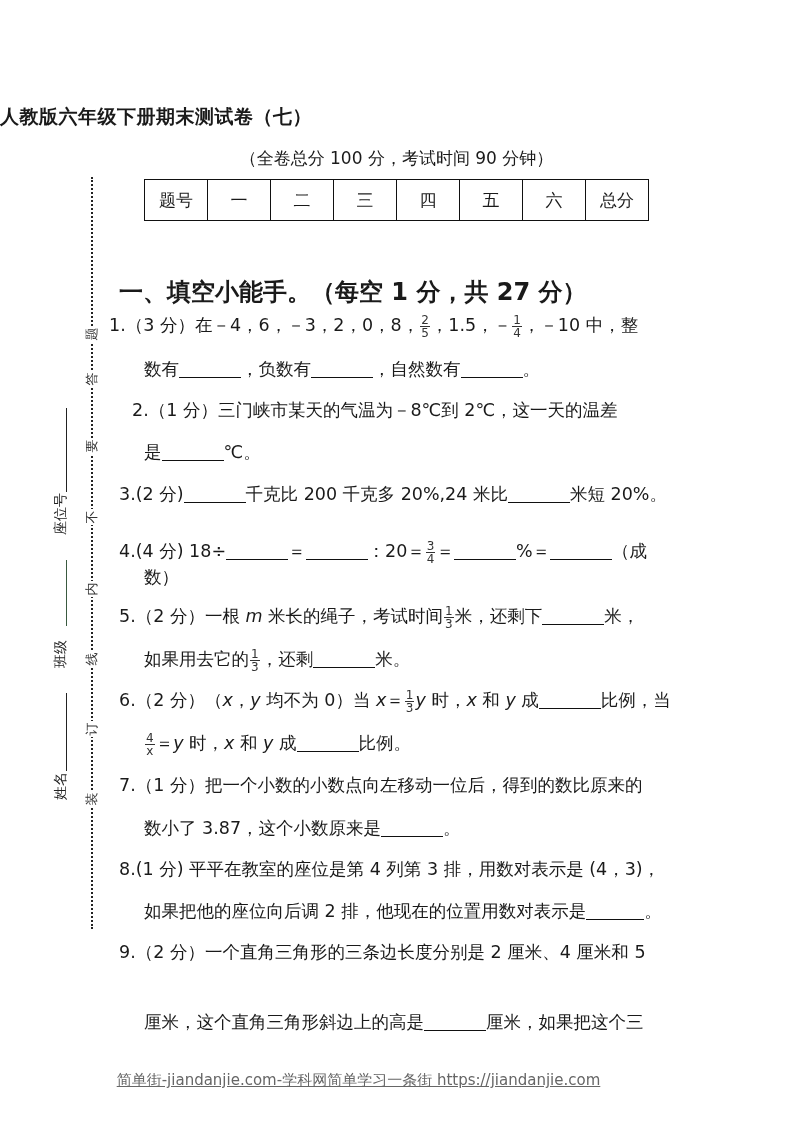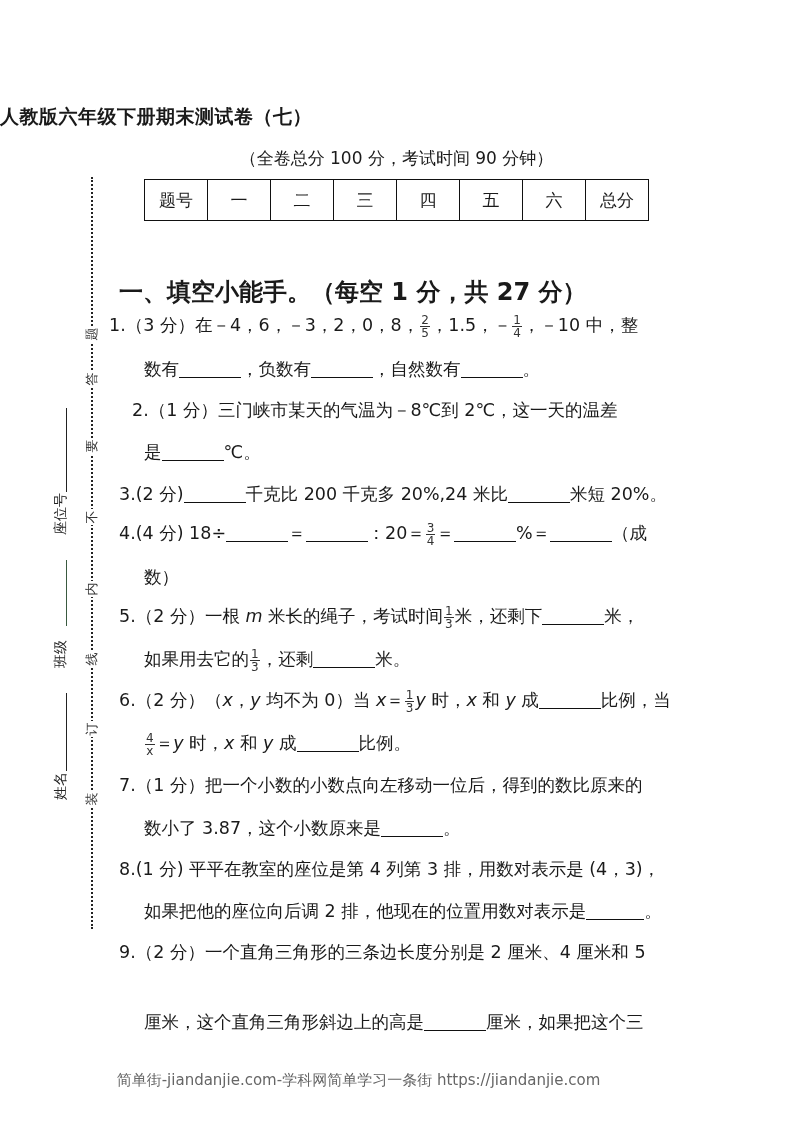--- a/index.html
+++ b/index.html
@@ -46,21 +46,21 @@
     position: absolute; left: 84px; font-size: 13px; background: #fff;
     width: 16px; text-align: center; transform: rotate(-90deg); color: #333;
   }
   .side-label {
     position: absolute; font-size: 14px; color: #222;
     transform-origin: left top; transform: rotate(-90deg); white-space: nowrap;
   }
   .side-line { position: absolute; left: 66px; border-left: 1.3px solid #222; }
   .footer {
     left: 0; width: 717px; top: 1071px; text-align: center;
-    font-size: 15px; color: #666;
+    font-size: 15px; color: #666; text-decoration: underline;
   }
 </style>
 </head>
 <body>
 
 <div class="binding-line"></div>
 <span class="bind-char" style="top:325px">题</span>
 <span class="bind-char" style="top:370px">答</span>
 <span class="bind-char" style="top:437px">要</span>
 <span class="bind-char" style="top:508px">不</span>
@@ -105,21 +105,21 @@
 
 <div class="q" style="left:132px; top:398px">2.（1 分）三门峡市某天的气温为－8℃到 2℃，这一天的温差</div>
 <div class="q" style="left:144px; top:440px">
   <span>是</span><span class="blank" style="width:62px"></span><span>℃。</span>
 </div>
 
 <div class="q" style="left:119px; top:482px">
   <span>3.(2 分)</span><span class="blank" style="width:62px"></span><span>千克比 200 千克多 20%,24 米比</span><span class="blank" style="width:62px"></span><span>米短 20%。</span>
 </div>
 
-<div class="q" style="left:119px; top:521px">
+<div class="q" style="left:119px; top:539px">
   <span>4.(4 分) 18÷</span><span class="blank" style="width:62px"></span><span>＝</span><span class="blank" style="width:62px"></span><span>：20＝</span><span class="frac"><span class="num">3</span><span class="den">4</span></span><span>＝</span><span class="blank" style="width:62px"></span><span>%＝</span><span class="blank" style="width:62px"></span><span>（成</span>
 </div>
 <div class="q" style="left:144px; top:565px">数）</div>
 
 <div class="q" style="left:119px; top:604px">
   <span>5.（2 分）一根 </span><span class="it">m</span><span> 米长的绳子，考试时间</span><span class="frac"><span class="num">1</span><span class="den">3</span></span><span>米，还剩下</span><span class="blank" style="width:62px"></span><span>米，</span>
 </div>
 <div class="q" style="left:144px; top:647px">
   <span>如果用去它的</span><span class="frac"><span class="num">1</span><span class="den">3</span></span><span>，还剩</span><span class="blank" style="width:62px"></span><span>米。</span>
 </div>

